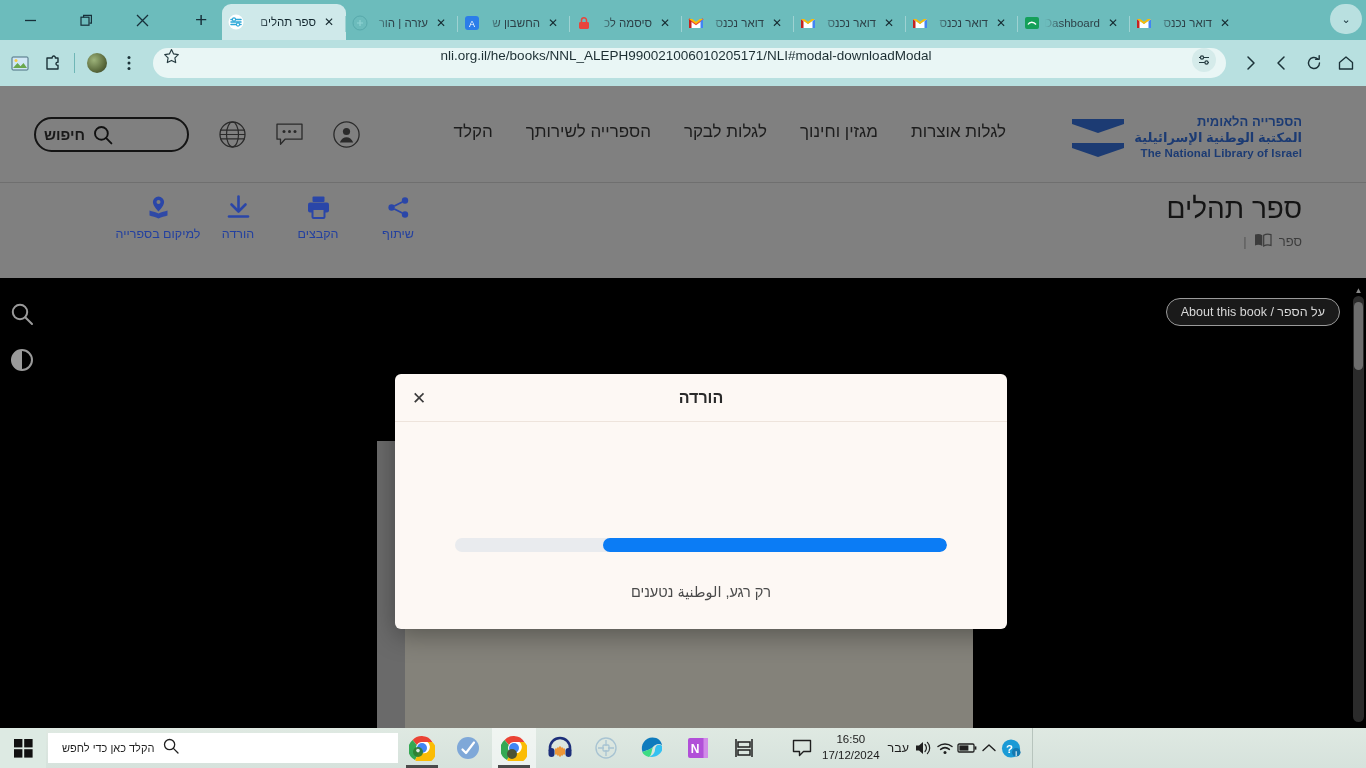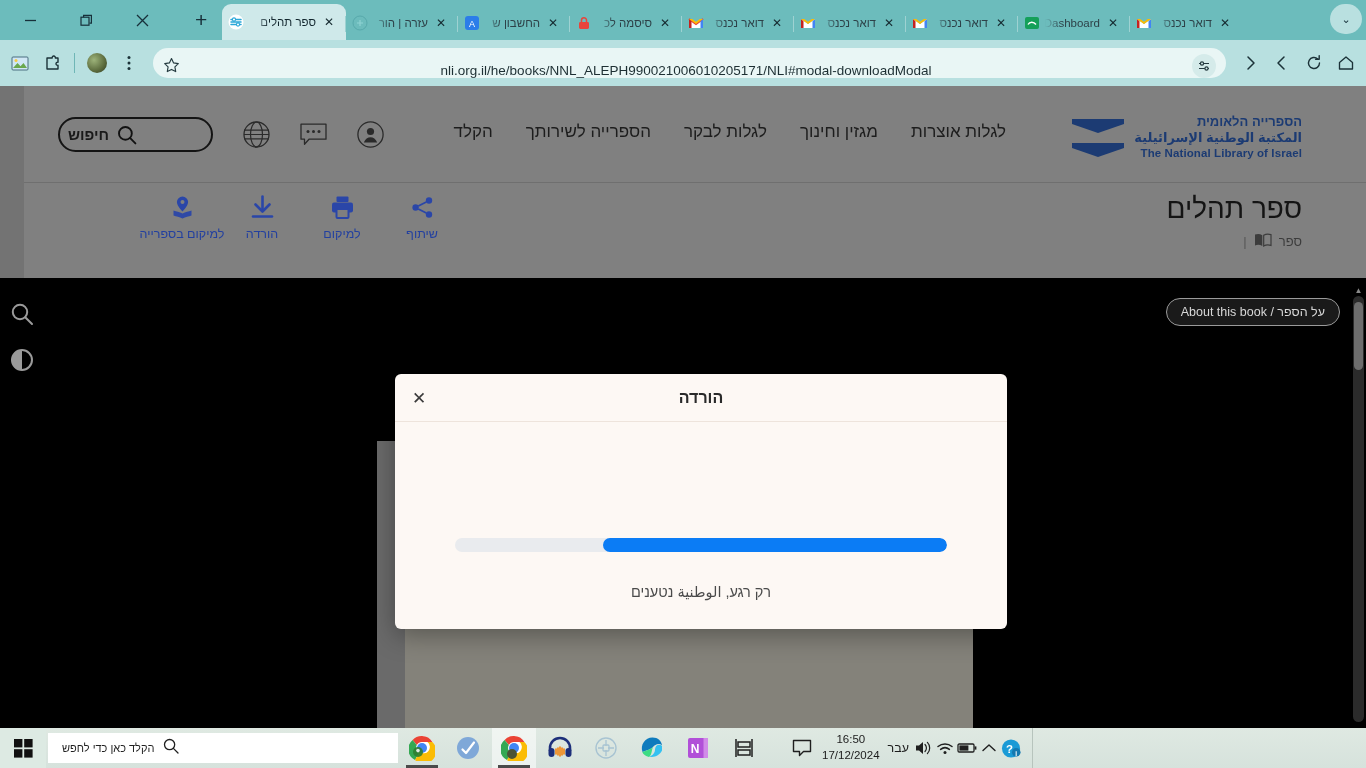--- a/index.html
+++ b/index.html
@@ -78,36 +78,36 @@
   .tb-left-group { display: flex; flex-direction: row; align-items: center; gap: 4px; margin-right: 0; padding: 0 6px; }
   .avatar-dot {
     width: 20px; height: 20px; border-radius: 50%;
     background: radial-gradient(circle at 35% 35%, #9db37a, #5b6b3d 60%, #2f3a22);
     flex: none;
   }
   .vdiv { width: 1px; height: 20px; background: #6fb6b6; margin: 0 4px; flex: none; }
   .omnibox {
     flex: 1 1 auto; height: 30px; margin: 0 4px;
     background: #e9f6f5; border-radius: 16px;
-    display: flex; flex-direction: row-reverse; align-items: flex-end;
+    display: flex; flex-direction: row-reverse; align-items: flex-start;
     padding: 0 10px; gap: 24px; min-width: 0;
   }
   .omni-url {
     flex: 1 1 auto; text-align: center;
     font-size: 13.5px; color: #1d2f33; white-space: nowrap; overflow: hidden;
     direction: ltr;
   }
   .omni-star { flex: none; color: #243a3f; }
   .omni-settings {
     flex: none; width: 24px; height: 24px; border-radius: 50%;
     background: #d5ebea; display: flex; align-items: center; justify-content: center;
   }
 
   
-  .page { position: absolute; top: 86px; left: 0; right: 0; bottom: 40px; background: #737373; overflow: hidden; padding-left: 24px; }
+  .page { position: absolute; top: 86px; left: 0; right: 0; bottom: 40px; background: #737373; overflow: hidden; }
 
   .site-header {
     position: relative; height: 97px; background: #808080;
     border-bottom: 1px solid #6f6f6f;
     display: flex; flex-direction: row; align-items: center;
   }
   .logo-block {
     position: absolute; right: 64px; top: 28px;
     display: flex; flex-direction: row; align-items: center; gap: 10px;
   }
@@ -528,21 +528,21 @@
             <path d="M8.3 11L16.3 7M8.3 14L16.3 18" stroke="#2a46a8" stroke-width="1.9" fill="none"></path>
           </svg>
         <span class="a-label">שיתוף</span>
       </a>
       <a class="action" href="#">
         <svg width="25" height="25" viewBox="0 0 25 25">
             <rect x="6.5" y="1.5" width="12" height="5.5" rx="1"></rect>
             <rect x="2" y="7.5" width="21" height="10" rx="2"></rect>
             <rect x="6.5" y="14" width="12" height="9" rx="1" fill="#7f7f7f" stroke="#2a46a8" stroke-width="2"></rect>
           </svg>
-        <span class="a-label">למיקום</span>
+        <span class="a-label">הקבצים</span>
       </a>
       <a class="action" href="#">
         <svg width="25" height="25" viewBox="0 0 25 25">
             <path d="M12.5 1.5v13" stroke="#2a46a8" stroke-width="2.6" fill="none" stroke-linecap="round"></path>
             <path d="M5.5 9.5l7 7 7-7" stroke="#2a46a8" stroke-width="2.6" fill="none" stroke-linecap="round" stroke-linejoin="round"></path>
             <path d="M3 21.5h19" stroke="#2a46a8" stroke-width="2.6" stroke-linecap="round"></path>
           </svg>
         <span class="a-label">הורדה</span>
       </a>
       <a class="action" href="#">

